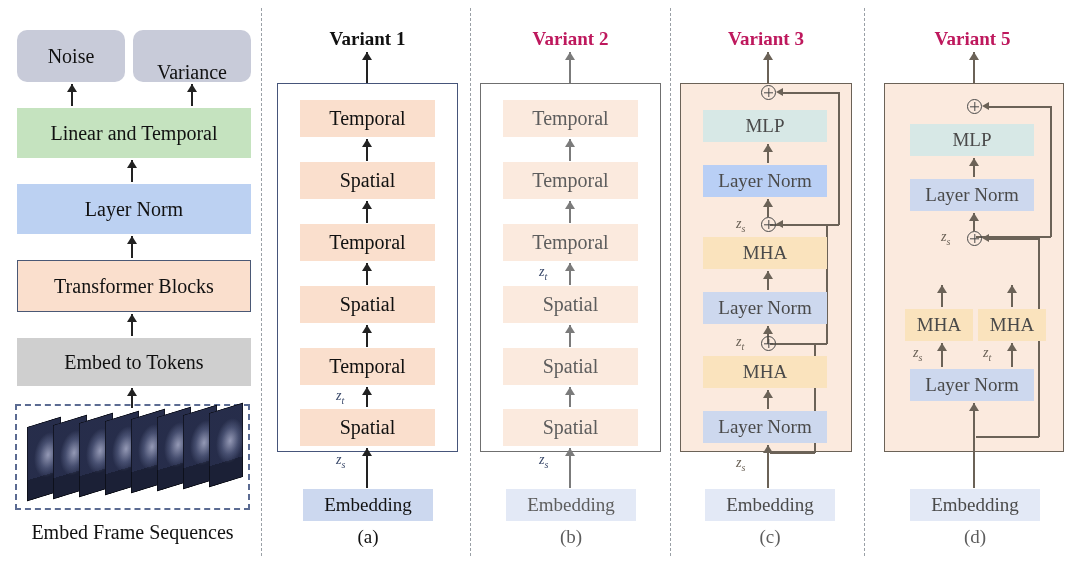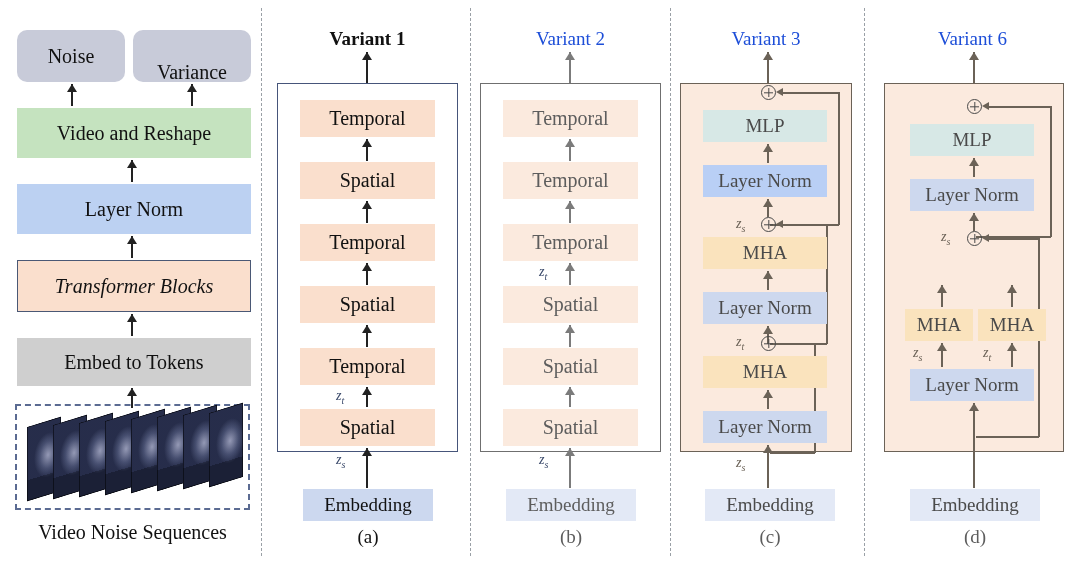--- a/index.html
+++ b/index.html
@@ -21,21 +21,21 @@
     white-space:nowrap;
   }
 
   
   .pill {
     border-radius:10px;
     color:#111;
     font-size:20px;
   }
   .bar { color:#111; font-size:20px; }
-  .bar.dark-border { border:1.6px solid #4a5875;font-style:italic; }
+  .bar.dark-border { border:1.6px solid #4a5875; }
 
   
   .uarrow { position:absolute; }
   .uarrow .shaft { position:absolute; left:50%; transform:translateX(-50%);
                    width:2px; background:#222; bottom:0; }
   .uarrow .head  { position:absolute; left:50%; transform:translateX(-50%);
                    width:0; height:0; top:0;
                    border-left:5px solid transparent;
                    border-right:5px solid transparent;
                    border-bottom:8px solid #222; }
@@ -71,21 +71,21 @@
 
   
   .blk { position:absolute; display:flex; align-items:center; justify-content:center;
          white-space:nowrap; }
 
   
   .cap { position:absolute; font-size:19px; color:#111; text-align:center; }
   .cap.faded { color:#5d5d5d; }
 
   .vtitle { position:absolute; font-size:19px; text-align:center; color:#111; }
-  .vtitle.faded { color:#1d4ed8; }
+  .vtitle.faded { color:#be185d;font-weight:bold; }
 
   
   .zlab { position:absolute; font-style:italic; font-size:14px; color:#3b4a6b; }
   .zlab sub { font-size:10px; font-style:italic; }
   .zlab.gray { color:#6b6257; }
 
   
   .hline { position:absolute; background:#6b6257; height:1.5px; }
   .vline { position:absolute; background:#6b6257; width:1.5px; }
   .larrow { position:absolute; width:0; height:0;
@@ -115,21 +115,21 @@
   <div class="uarrow" style="left:66px; top:84px; width:12px; height:22px;">
     <div class="shaft" style="height:22px;"></div>
       <div class="head"></div>
     </div>
   <div class="uarrow" style="left:186px; top:84px; width:12px; height:22px;">
     <div class="shaft" style="height:22px;"></div>
       <div class="head"></div>
     </div>
 
   <div class="abs bar lbl" style="left:17px; top:108px; width:234px; height:50px; background:#c5e3bf;">
-    <span>Video and Reshape</span>
+    <span>Linear and Temporal</span>
   </div>
 
   <div class="uarrow" style="left:126px; top:160px; width:12px; height:22px;">
     <div class="shaft" style="height:22px;"></div>
       <div class="head"></div>
     </div>
 
   <div class="abs bar lbl" style="left:17px; top:184px; width:234px; height:50px; background:#bcd1f2;">
     <span>Layer Norm</span>
   </div>
@@ -162,21 +162,21 @@
     <div class="frame" style="left:36px;  top:14px; width:34px; height:74px;"></div>
     <div class="frame" style="left:62px;  top:12px; width:34px; height:74px;"></div>
     <div class="frame" style="left:88px;  top:10px; width:34px; height:74px;"></div>
     <div class="frame" style="left:114px; top:8px;  width:34px; height:74px;"></div>
     <div class="frame" style="left:140px; top:6px;  width:34px; height:74px;"></div>
     <div class="frame" style="left:166px; top:4px;  width:34px; height:74px;"></div>
     <div class="frame" style="left:192px; top:2px;  width:34px; height:74px;"></div>
   </div>
 
   <div class="abs lbl" style="left:10px; top:518px; width:245px; height:28px; font-size:20px; color:#111;">
-    <span>Video Noise Sequences</span>
+    <span>Embed Frame Sequences</span>
   </div>
 
   <div class="vsep" style="left:261px;"></div>
   <div class="vsep" style="left:470px;"></div>
   <div class="vsep" style="left:670px;"></div>
   <div class="vsep" style="left:864px;"></div>
 
   <div class="vtitle" style="left:285px; top:28px; width:165px;font-weight:bold;">
     <span>Variant 1</span>
   </div>
@@ -396,21 +396,21 @@
   <div class="zlab gray" style="left:736px; top:455px;">
     <i>z</i><sub><i>s</i></sub></div>
 
   <div class="blk" style="left:705px; top:489px; width:130px; height:32px; background:#e3e9f6; font-size:19px; color:#4a4a4a;">
     <span>Embedding</span>
     </div>
   <div class="cap faded" style="left:705px; top:526px; width:130px;">
     <span>(c)</span></div>
 
   <div class="vtitle faded" style="left:890px; top:28px; width:165px;">
-    <span>Variant 6</span>
+    <span>Variant 5</span>
   </div>
   <div class="uarrow gray" style="left:968px; top:52px; width:12px; height:32px;">
     <div class="shaft" style="height:32px;"></div>
       <div class="head"></div>
     </div>
 
   <div class="vbox v4" style="left:884px; top:83px; width:180px; height:369px;"></div>
 
   <div class="vline" style="left:1050px; top:106px; height:131px;"></div>
   <div class="hline" style="left:988px; top:106px; width:63px;"></div>

